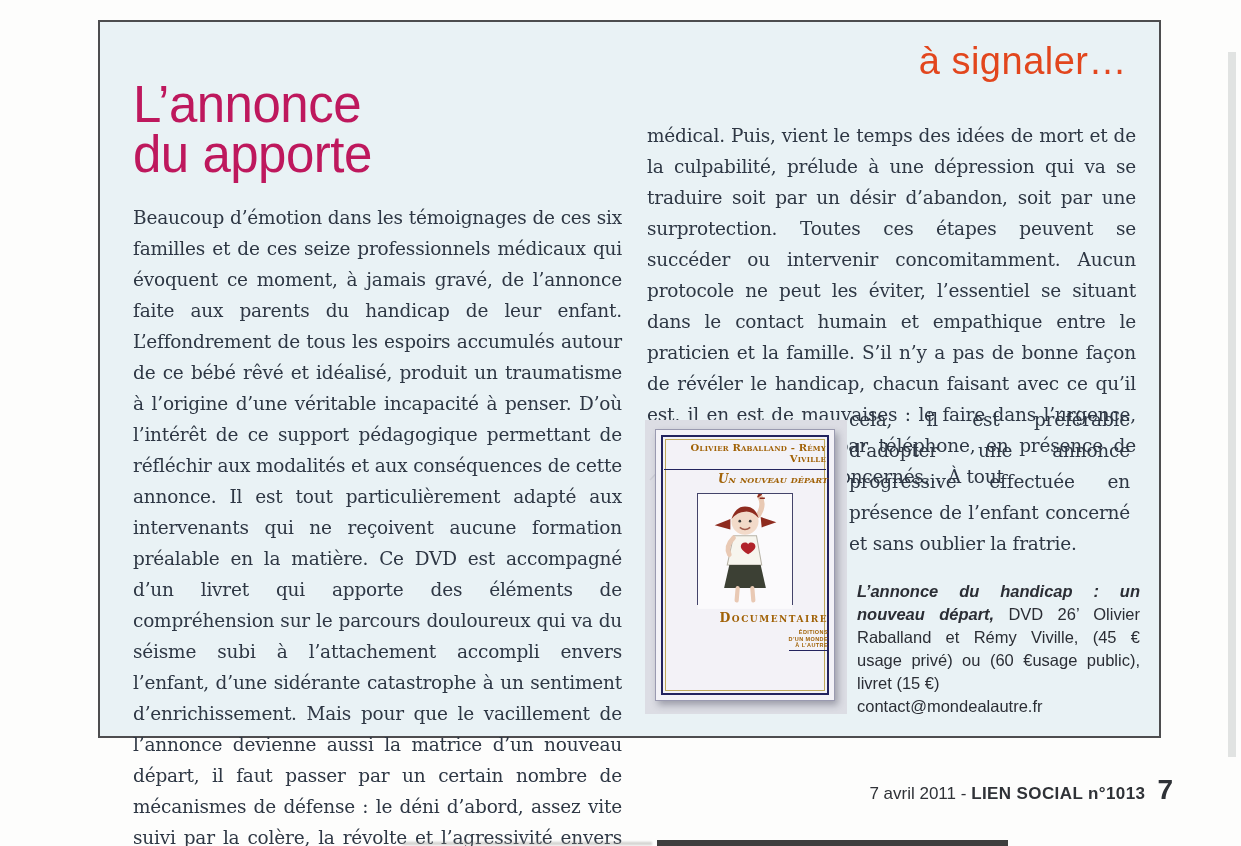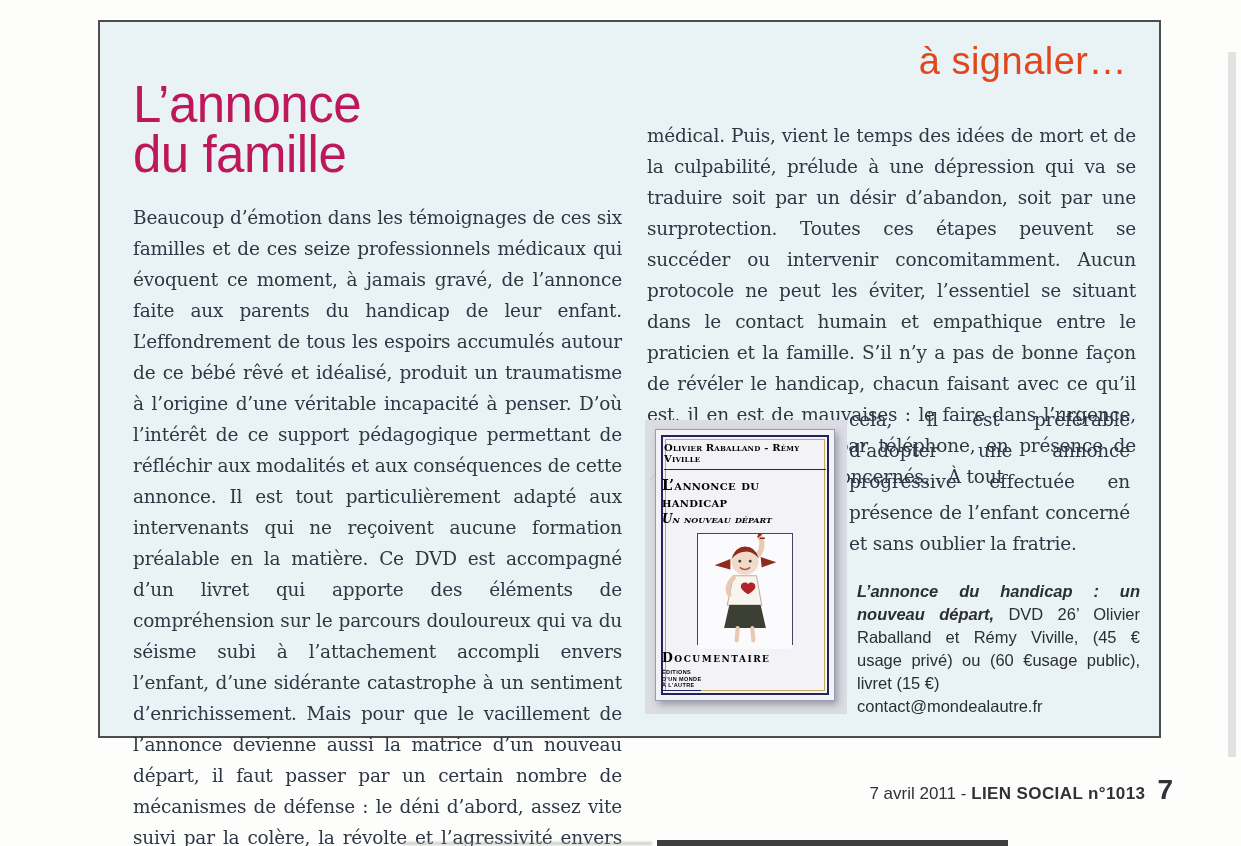--- a/index.html
+++ b/index.html
@@ -46,21 +46,21 @@
   }
   .dvd-sketch { position:absolute; inset:0; opacity:.55; }
   .dvd-cover {
     position:absolute; left:10px; top:9px; width:180px; height:272px;
     background:#f3f2f7; border:1px solid #9a9ab0;
     box-shadow:3px 4px 7px rgba(40,40,60,.35);
   }
   .cover-frame { position:absolute; inset:5px; border:2px solid #23235e; }
   .cover-frame-inner { position:absolute; inset:2px; border:1px solid #bfa95c; }
   .cover-content {
-    position:absolute; inset:4px 6px; text-align:left; color:#000000;
+    position:absolute; inset:4px 6px; text-align:right; color:#a16207;
   }
   .cover-authors {
     font-family:"DejaVu Serif", serif; font-variant:small-caps;
     font-weight:bold; font-size:10px; letter-spacing:.2px;
     padding-top:8px; padding-bottom:5px; border-bottom:1px solid #23235e;
     margin:0 2px;
   }
   .cover-title {
     font-family:"DejaVu Serif", serif; font-variant:small-caps;
     font-weight:bold; font-size:14.5px; letter-spacing:.3px; padding-top:6px;
@@ -116,41 +116,40 @@
 </style>
 </head>
 <body>
 
 <div class="panel">
 
   <div class="signal">à signaler…</div>
 
   <h1 class="title">
     <span>L’annonce</span>
-    <span>du famille</span>
+    <span>du apporte</span>
   </h1>
 
   <div class="col col-left">Beaucoup d’émotion dans les témoignages de ces six familles et de ces seize professionnels médicaux qui évoquent ce moment, à jamais gravé, de l’annonce faite aux parents du handicap de leur enfant. L’effondrement de tous les espoirs accumulés autour de ce bébé rêvé et idéalisé, produit un traumatisme à l’origine d’une véritable incapacité à penser. D’où l’intérêt de ce support pédagogique permettant de réfléchir aux modalités et aux conséquences de cette annonce. Il est tout particulièrement adapté aux intervenants qui ne reçoivent aucune formation préalable en la matière. Ce DVD est accompagné d’un livret qui apporte des éléments de compréhension sur le parcours douloureux qui va du séisme subi à l’attachement accompli envers l’enfant, d’une sidérante catastrophe à un sentiment d’enrichissement. Mais pour que le vacillement de l’annonce devienne aussi la matrice d’un nouveau départ, il faut passer par un certain nombre de mécanismes de défense : le déni d’abord, assez vite suivi par la colère, la révolte et l’agressivité envers le corps</div>
   <div class="col col-right">médical. Puis, vient le temps des idées de mort et de la culpabilité, prélude à une dépression qui va se traduire soit par un désir d’abandon, soit par une surprotection. Toutes ces étapes peuvent se succéder ou intervenir concomitamment. Aucun protocole ne peut les éviter, l’essentiel se situant dans le contact humain et empathique entre le praticien et la famille. S’il n’y a pas de bonne façon de révéler le handicap, chacun faisant avec ce qu’il est, il en est de mauvaises : le faire dans l’urgence, entre deux portes, par téléphone, en présence de tiers étrangers non concernés… À tout</div>
   <div class="col col-wrap">cela, il est préférable d’adopter une annonce progressive effectuée en présence de l’enfant concerné et sans oublier la fratrie.</div>
 
   <div class="dvd-area">
     <svg class="dvd-sketch" viewBox="0 0 202 294" xmlns="http://www.w3.org/2000/svg">
       <path d="M5 60 Q40 20 90 35" stroke="#c2c3cc" stroke-width="1.5" fill="none"></path>
       <path d="M150 10 Q190 60 185 140" stroke="#c6c7d0" stroke-width="1.5" fill="none"></path>
       <path d="M10 230 Q60 260 120 275" stroke="#c2c3cc" stroke-width="1.5" fill="none"></path>
       <path d="M170 200 Q150 250 100 265" stroke="#cbccd4" stroke-width="1" fill="none"></path>
     </svg>
     <div class="dvd-cover">
       <div class="cover-frame">
         <div class="cover-frame-inner"></div>
       </div>
       <div class="cover-content">
         <div class="cover-authors">Olivier Raballand - Rémy Viville</div>
-        <div class="cover-title">L’annonce du handicap</div>
         <div class="cover-subtitle">Un nouveau départ</div>
         <div class="cover-illo">
           <svg viewBox="0 0 90 110" xmlns="http://www.w3.org/2000/svg">
             <rect width="90" height="110" fill="#fbfafc"></rect>
             <path d="M58 20 Q64 10 59 2" stroke="#e9c9b4" stroke-width="5" fill="none" stroke-linecap="round"></path>
             <path d="M57 3 l4 -3 M59 4 l5 0 M58 2 l1 -4" stroke="#8e2b1f" stroke-width="1.4" fill="none"></path>
             <path d="M31 24 L16 30 L31 34 Z" fill="#8e2b1f"></path>
             <path d="M60 22 L75 27 L61 32 Z" fill="#8e2b1f"></path>
             <circle cx="45" cy="26" r="13" fill="#f2dac9"></circle>
             <path d="M32 24 Q36 12 45 12 Q55 12 58 23 Q51 16 45 17 Q38 17 32 24 Z" fill="#8e2b1f"></path>

